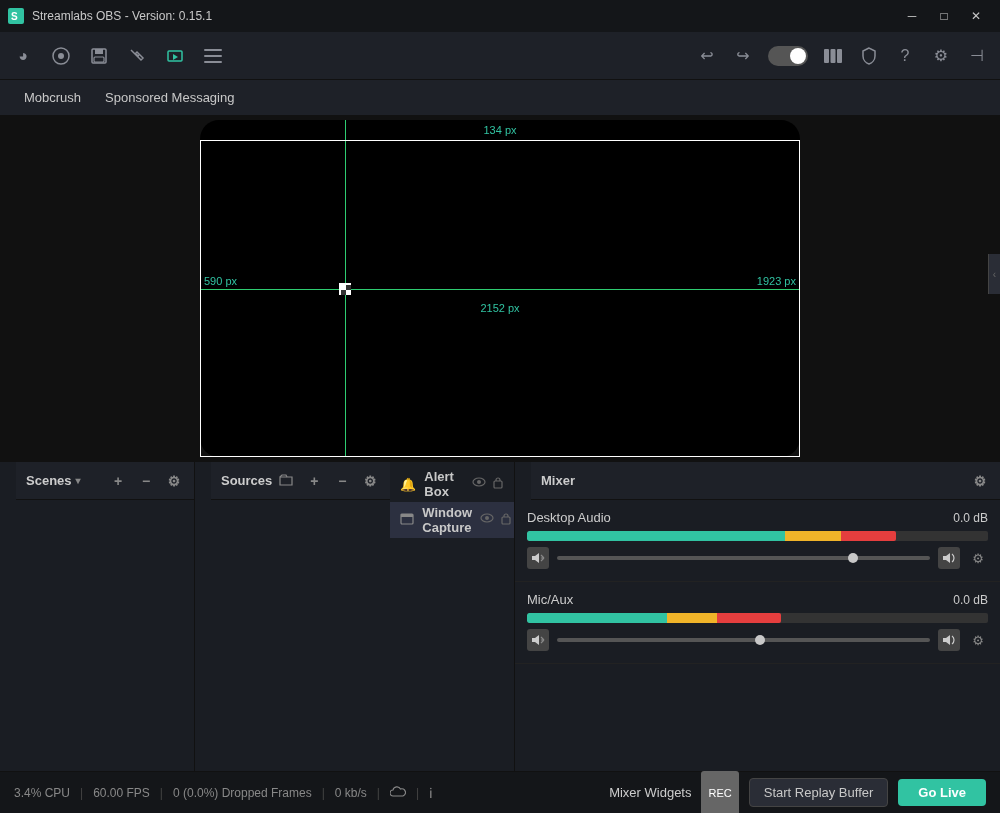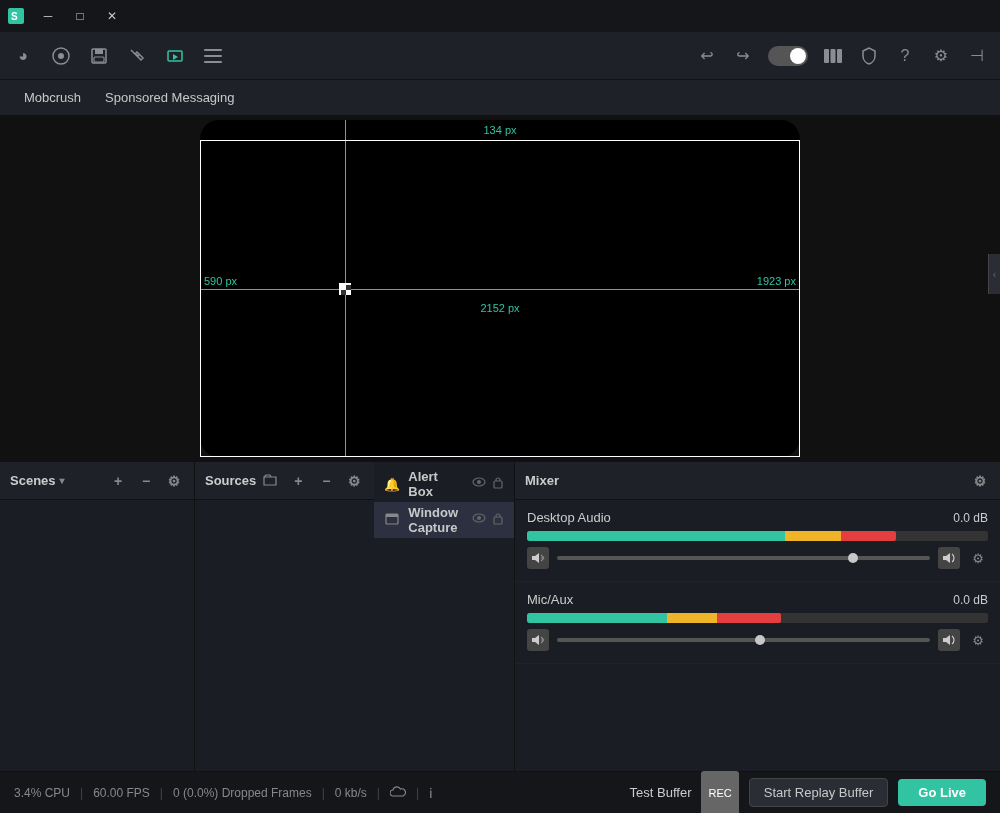--- a/index.html
+++ b/index.html
@@ -223,20 +223,21 @@
       height: 38px;
       background: #1e2128;
       display: flex;
       align-items: center;
       padding: 0 10px;
       border-bottom: 1px solid #111;
       font-size: 13px;
       font-weight: 600;
       color: #ccc;
       gap: 4px;
+      margin-left: 16px;
     }
     .panel-header .header-actions {
       margin-left: auto;
       display: flex;
       gap: 8px;
       align-items: center;
     }
     .panel-header .header-btn {
       color: #888;
       cursor: pointer;
@@ -463,20 +464,21 @@
 </head>
 <body>
 
 <div id="title-bar">
   <div class="logo">
     <svg width="16" height="16" viewBox="0 0 16 16">
       <rect width="16" height="16" rx="2" fill="#31c3a2"></rect>
       <text x="3" y="12" font-size="10" fill="white" font-weight="bold">S</text>
     </svg>
   </div>
+  <span class="title">Streamlabs OBS - Version: 0.15.1</span>
   <div class="window-controls">
     <button class="window-btn">─</button>
     <button class="window-btn">□</button>
     <button class="window-btn close">✕</button>
   </div>
 </div>
 
 <div id="toolbar">
   <div class="toolbar-left">
     <div class="toolbar-icon" title="Avatar">◕</div>
@@ -718,18 +720,18 @@
   <span>0 kb/s</span>
   <span class="status-sep">|</span>
   <span class="status-icon-btn">
     <svg width="16" height="12" viewBox="0 0 16 12" fill="none">
       <path d="M13 10H3a3 3 0 010-6 4 4 0 017.5-1A3 3 0 0113 10z" stroke="#888" stroke-width="1.2"></path>
     </svg>
   </span>
   <span class="status-sep">|</span>
   <span class="status-icon-btn">ℹ</span>
   <div class="status-right">
-    <span class="test-widgets-label">Test Buffer</span>
+    <span class="test-widgets-label">Mixer Widgets</span>
     <span class="rec-badge">REC</span>
     <button class="btn-replay">Start Replay Buffer</button>
     <button class="btn-golive">Go Live</button>
   </div>
 </div>
 
 </body></html>

